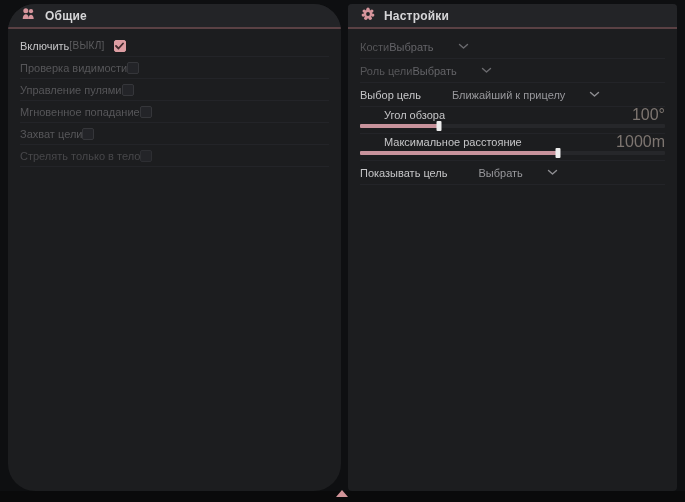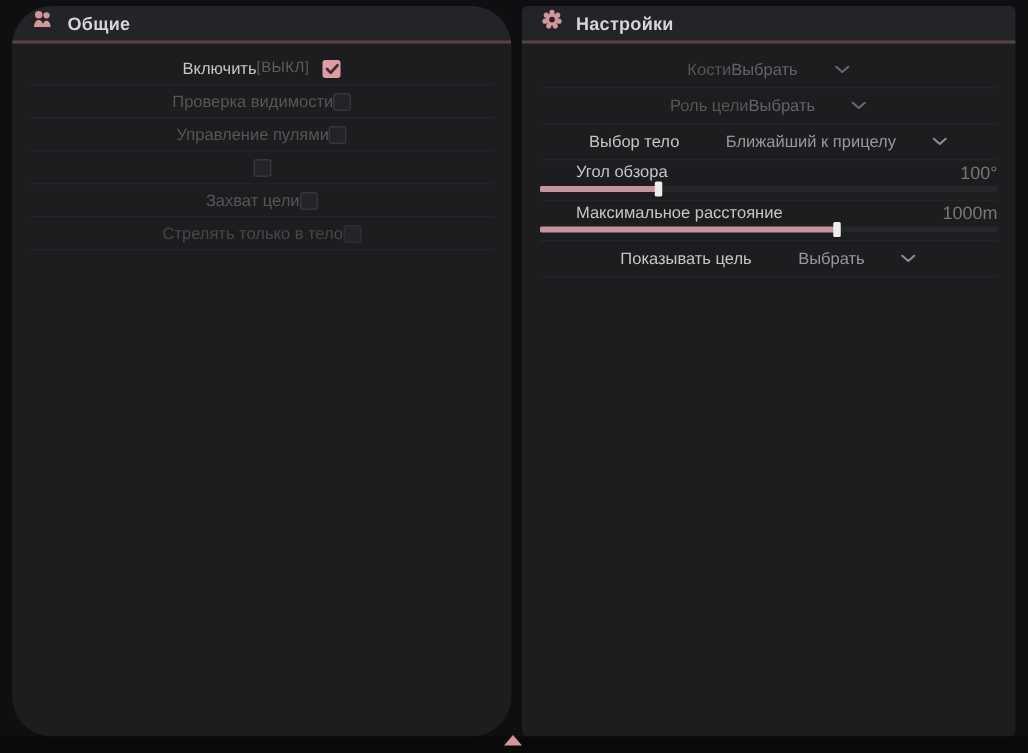--- a/index.html
+++ b/index.html
@@ -19,21 +19,21 @@
   #panel-settings { left:348px; width:329px; }
   .panel-header {
     height:25px; background:#232427;
     display:flex; align-items:center; gap:9px; padding:0 13px;
     border-bottom:2px solid #5a4144;
   }
   .panel-title { color:#d6d6d8; font-size:12px; font-weight:700; letter-spacing:.2px; }
   .panel-body { padding:6px 12px 0 12px; }
 
   .row {
-    display:flex; align-items:center; justify-content:center;
+    display:flex; align-items:center; justify-content:flex-start;
     border-bottom:1px solid #232428;
   }
   #panel-general .row { height:22px; }
   #panel-settings .checkbox-row, #panel-settings .dropdown-row { height:24px; }
 
   .label { font-size:11px; white-space:nowrap; }
   .state-bright .label  { color:#c6c6c8; }
   .state-dim .label     { color:#565659; }
   .state-dimmer .label  { color:#47474a; }
 
@@ -52,21 +52,21 @@
   .dropdown { display:flex; align-items:center; gap:24px; cursor:pointer; }
   .dd-value { font-size:11px; white-space:nowrap; }
   .state-dim .dd-value    { color:#646468; }
   .state-bright .dd-value { color:#98989c;margin-left:31px; }
   .chev { display:block; }
   .state-dim .dropdown    { color:#6a6a6e; }
   .state-bright .dropdown { color:#8d8d91; }
 
   .slider-row { display:block; height:27px; padding-top:1px; border-bottom:1px solid #232428; }
   .slider-top { display:flex; align-items:center; justify-content:space-between; height:14px;margin-left:24px; }
-  .slider-value { font-size:12px; color:#7d7570; }
+  .slider-value { font-size:16px; color:#7d7570; }
   .track {
     position:relative; height:4px; margin-top:2px;
     background:#26272a; border-radius:1px; cursor:pointer;
   }
   .fill { position:absolute; left:0; top:0; bottom:0; background:#c7929b; border-radius:1px; }
   .knob {
     position:absolute; top:50%; transform:translate(-50%,-50%);
     width:5px; height:10px; background:#ececec; border-radius:1px;
   }
 
@@ -113,20 +113,21 @@
           <span class="checkbox"></span>
         </span>
       </div>
       <div class="row checkbox-row state-dim">
         <span class="label">Управление пулями</span>
         <span class="right">
           <span class="checkbox"></span>
         </span>
       </div>
       <div class="row checkbox-row state-dim">
+        <span class="label">Мгновенное попадание</span>
         <span class="right">
           <span class="checkbox"></span>
         </span>
       </div>
       <div class="row checkbox-row state-dim">
         <span class="label">Захват цели</span>
         <span class="right">
           <span class="checkbox"></span>
         </span>
       </div>
@@ -175,21 +176,21 @@
         <span class="right">
           <span class="dropdown">
             <span class="dd-value">Выбрать</span>
             <svg class="chev" width="11" height="7" viewBox="0 0 11 7">
               <polyline points="1.5,1.5 5.5,5 9.5,1.5" fill="none" stroke="currentColor" stroke-width="1.4" stroke-linecap="round" stroke-linejoin="round"></polyline>
             </svg>
           </span>
         </span>
       </div>
       <div class="row dropdown-row state-bright">
-        <span class="label">Выбор тело</span>
+        <span class="label">Выбор цель</span>
         <span class="right">
           <span class="dropdown">
             <span class="dd-value">Ближайший к прицелу</span>
             <svg class="chev" width="11" height="7" viewBox="0 0 11 7">
               <polyline points="1.5,1.5 5.5,5 9.5,1.5" fill="none" stroke="currentColor" stroke-width="1.4" stroke-linecap="round" stroke-linejoin="round"></polyline>
             </svg>
           </span>
         </span>
       </div>
       <div class="row slider-row state-bright">

